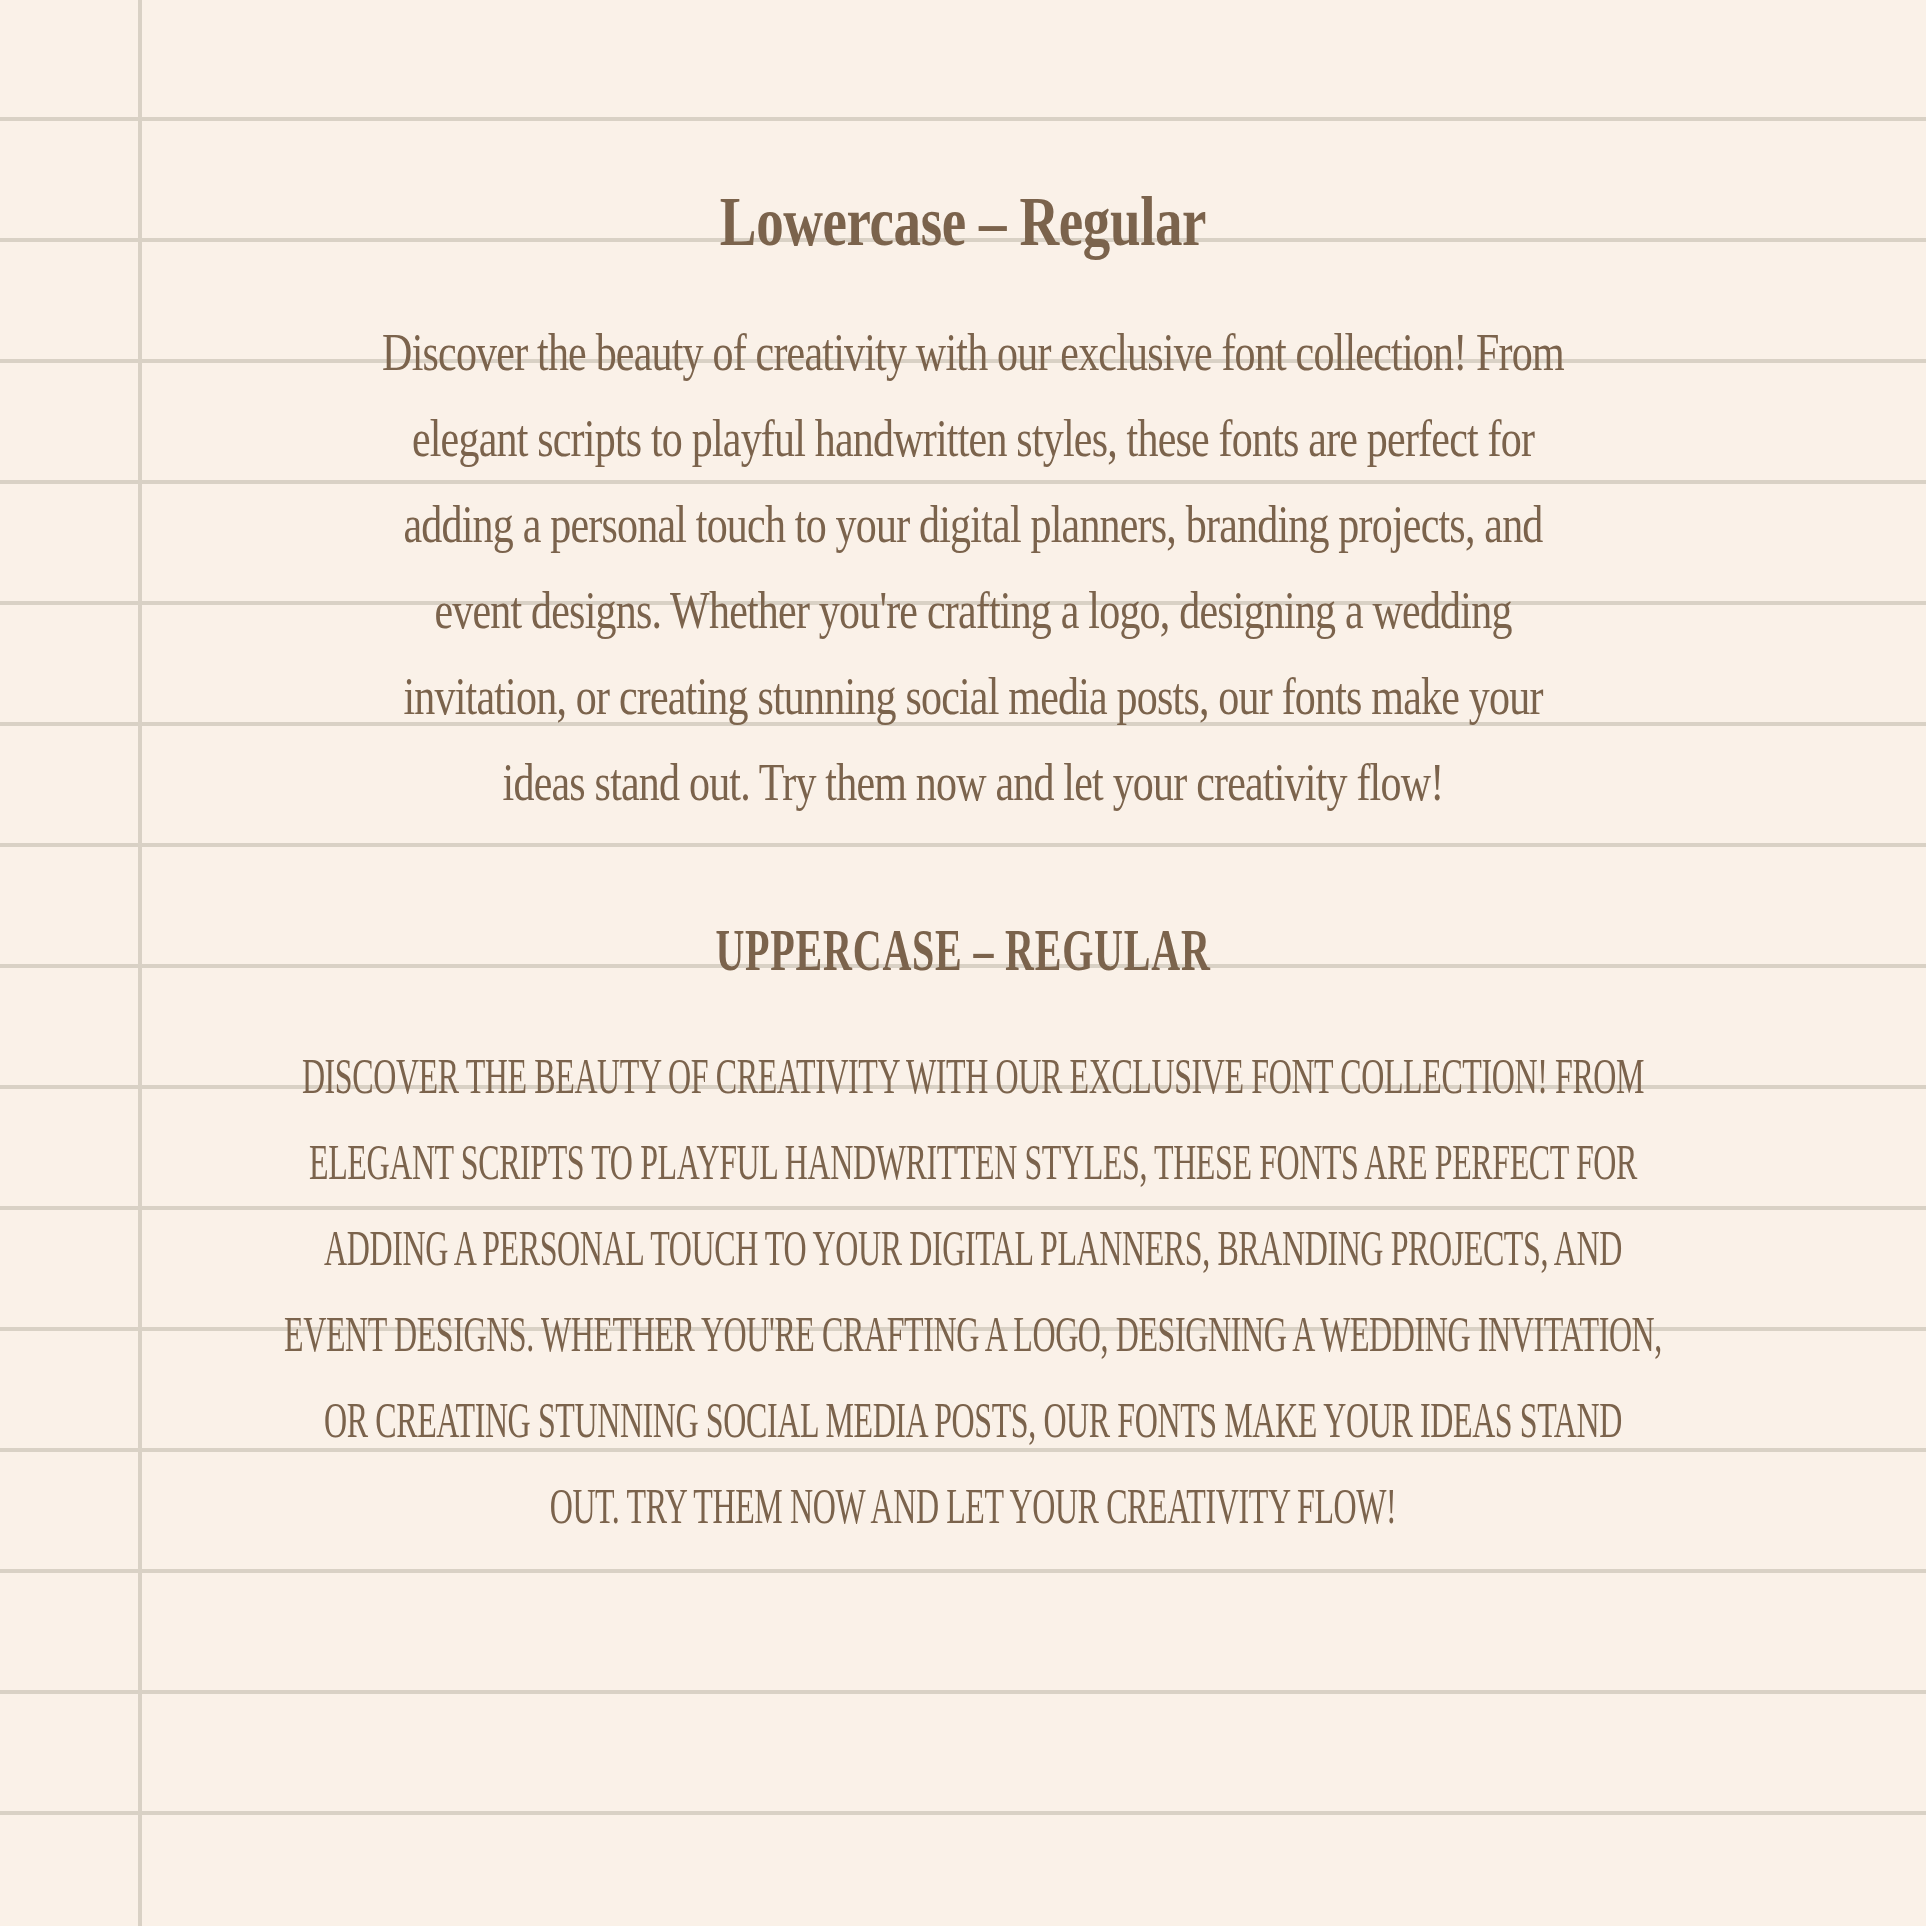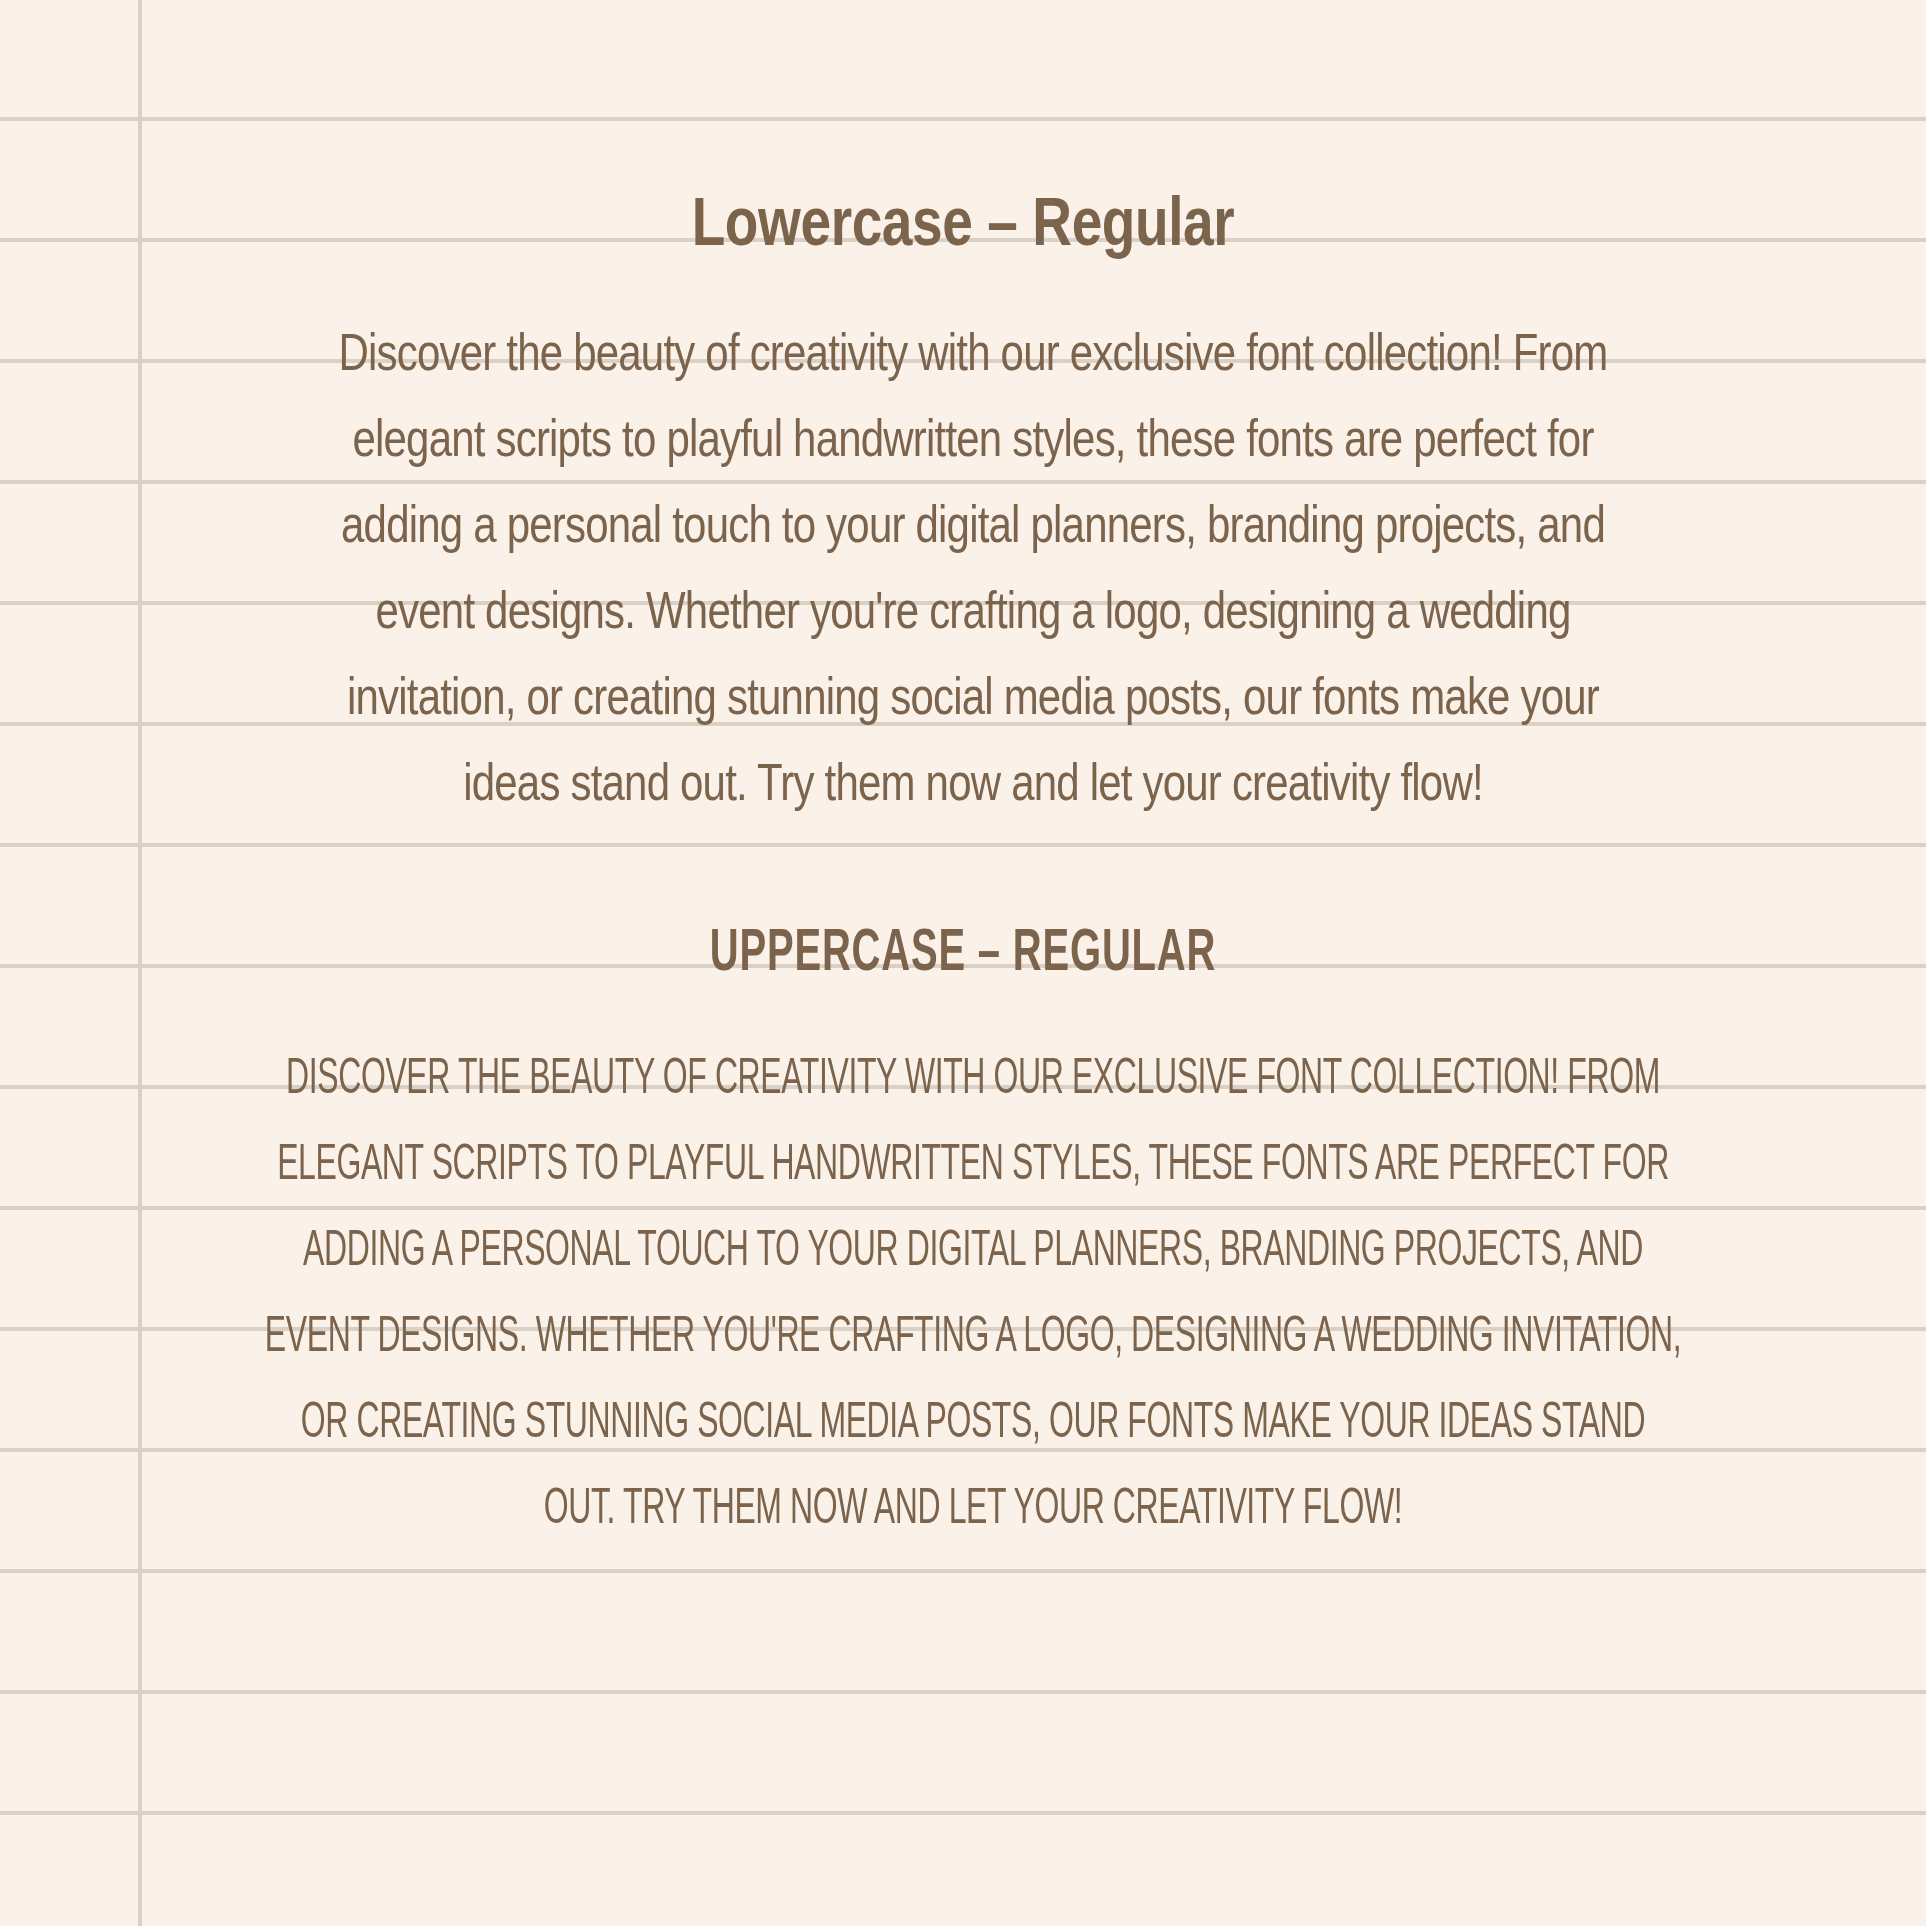--- a/index.html
+++ b/index.html
@@ -17,21 +17,21 @@
     
     background-image: repeating-linear-gradient(
       to bottom,
       transparent 0px,
       transparent 117px,
       var(--rule, #d9d1c5) 117px,
       var(--rule, #d9d1c5) 121px,
       transparent 121px,
       transparent 121px
     );
-    font-family: Liberation Sans, sans-serif;
+    font-family: Liberation Serif, serif;
   }
 
   .margin-line {
     position: absolute;
     left: 138px;
     top: 0;
     width: 3.6px;
     height: 100%;
     background: var(--rule, #d9d1c5);
   }

